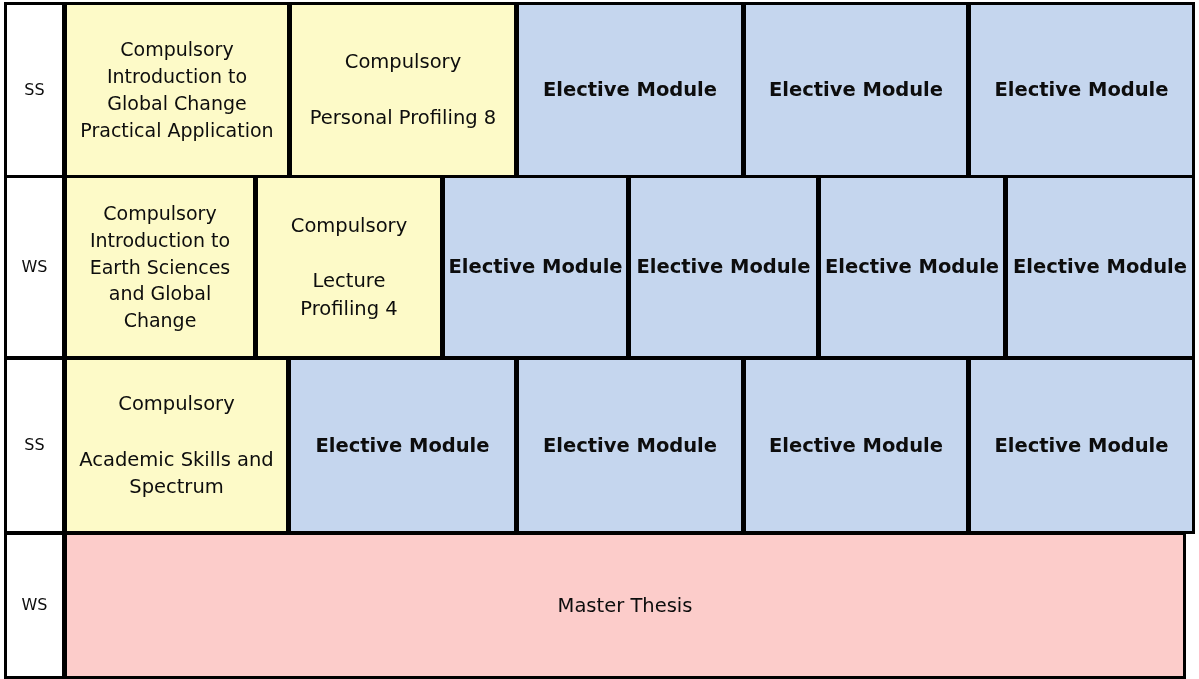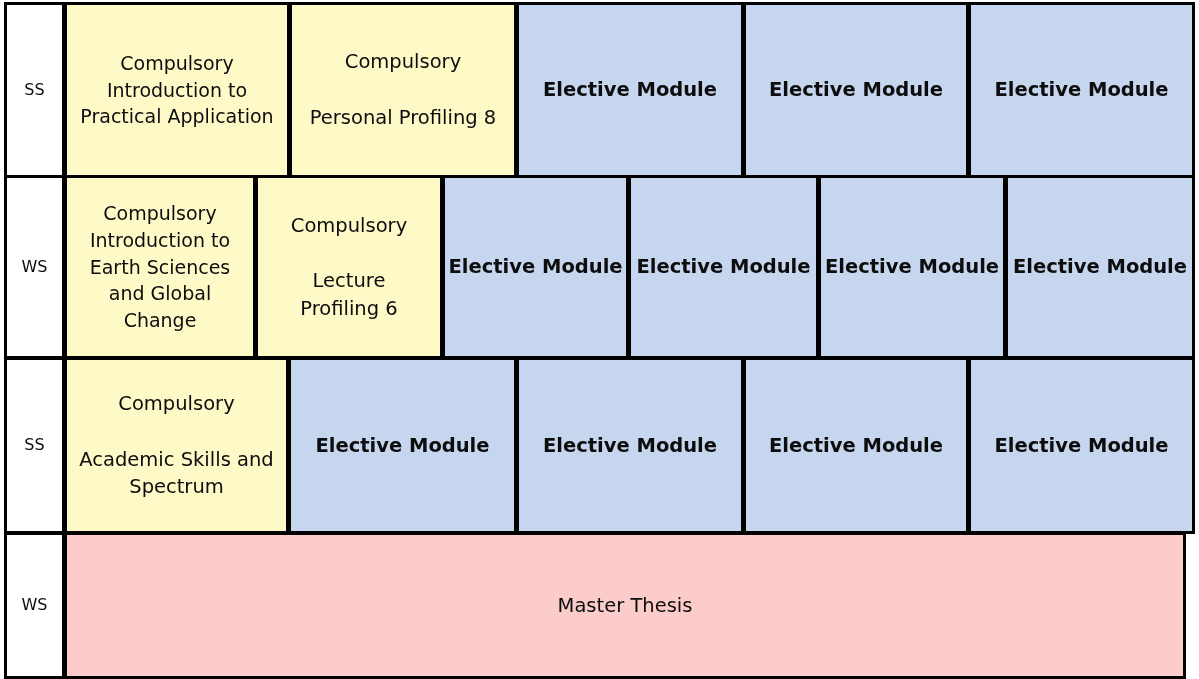--- a/index.html
+++ b/index.html
@@ -101,20 +101,21 @@
 
 <div id="curriculum">
 
   <div class="row" id="row-0">
     <div class="cell label">
       <span class="line">SS</span>
     </div>
     <div class="cell yellow" id="r0c1">
       <span class="line">Compulsory</span>
       <span class="line">Introduction to</span>
+      <span class="line">Global Change</span>
       <span class="line">Practical Application</span>
     </div>
     <div class="cell yellow" id="r0c2">
       <span class="line">Compulsory</span>
       <span class="gap"></span>
       <span class="line">Personal Profiling 8</span>
     </div>
     <div class="cell blue" id="r0c3">
       <span class="line">Elective Module</span>
     </div>
@@ -134,21 +135,21 @@
       <span class="line">Compulsory</span>
       <span class="line">Introduction to</span>
       <span class="line">Earth Sciences</span>
       <span class="line">and Global</span>
       <span class="line">Change</span>
     </div>
     <div class="cell yellow" id="r1c2">
       <span class="line">Compulsory</span>
       <span class="gap"></span>
       <span class="line">Lecture</span>
-      <span class="line">Profiling 6</span>
+      <span class="line">Profiling 4</span>
     </div>
     <div class="cell blue" id="r1c3">
       <span class="line">Elective Module</span>
     </div>
     <div class="cell blue" id="r1c4">
       <span class="line">Elective Module</span>
     </div>
     <div class="cell blue" id="r1c5">
       <span class="line">Elective Module</span>
     </div>

